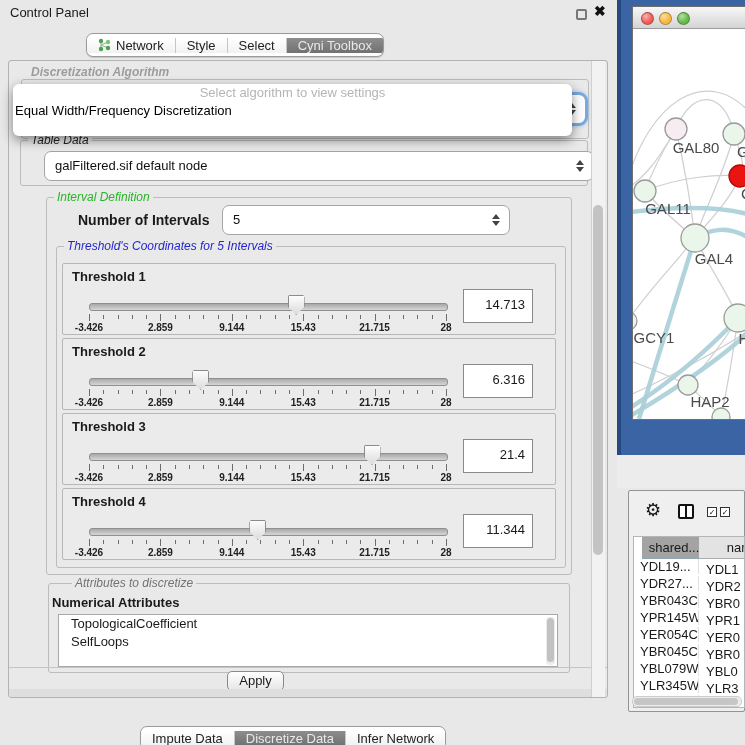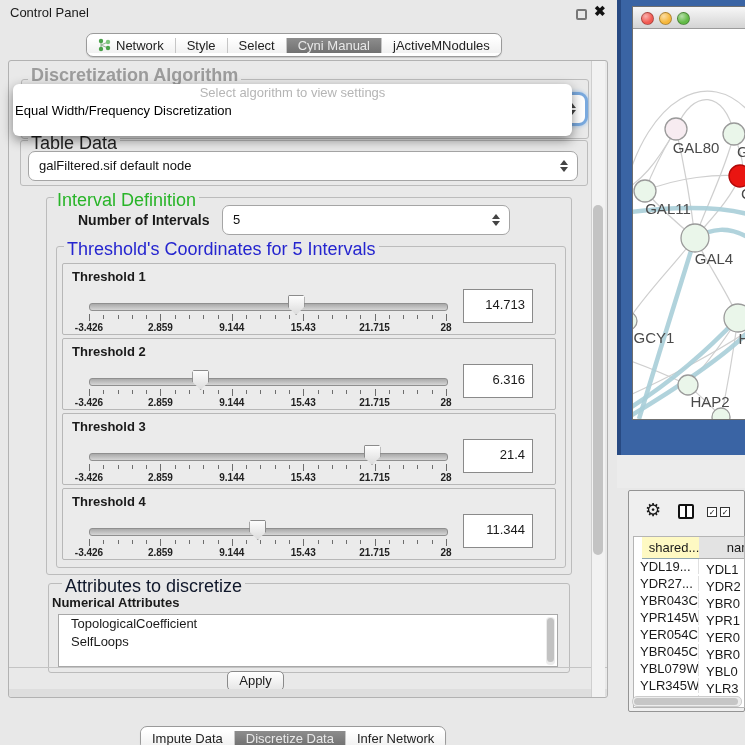--- a/index.html
+++ b/index.html
@@ -18,37 +18,37 @@
        border-left:1px solid #c6c6c6;cursor:default;white-space:nowrap;}
   .seg:first-child{border-left:none;}
   .seg.sel{background:linear-gradient(#8d8d8d,#717171);color:#e9e9e9;}
   #top-tabs{left:86px;top:33px;}
   #bottom-tabs{left:140px;top:726px;}
   
   #content-panel{left:8px;top:60px;width:600px;height:638px;border:1px solid #b2b2b2;border-radius:3px;background:#e9e9e9;}
   #v-scrollbar{left:591px;top:61px;width:14px;height:636px;background:#f2f2f2;border-left:1px solid #cfcfcf;}
   #v-scroll-thumb{left:593px;top:205px;width:10px;height:350px;background:#c3c3c3;border-radius:5px;}
   .group{border:1px solid #bcbcbc;border-radius:3px;}
-  .group-title{font-size:18px;padding:0 3px;background:#e9e9e9;white-space:nowrap;}
+  .group-title{font-size:12px;padding:0 3px;background:#e9e9e9;white-space:nowrap;font-style:italic;}
   .combo{background:#fff;border:1px solid #a5a5a5;border-radius:7px;font-size:13px;color:#111;}
   .combo .val{position:absolute;left:10px;top:0;line-height:28px;}
   .stepper{position:absolute;right:9px;top:50%;transform:translateY(-50%);width:8px;height:12px;}
   .stepper:before{content:"";position:absolute;left:0;top:0;border:4px solid transparent;border-bottom:5px solid #444;border-top:none;}
   .stepper:after{content:"";position:absolute;left:0;bottom:0;border:4px solid transparent;border-top:5px solid #444;border-bottom:none;}
   #algo-group{left:20px;top:78px;width:568px;height:60px;}
   #algo-group-title{left:28px;top:65px;color:#9c9c9c;font-weight:bold;}
   #algo-combo{left:26px;top:92px;width:562px;height:34px;border-radius:9px;border:3px solid #79a9de;box-shadow:0 0 4px #9cc2ea;}
   #algo-popup{left:13px;top:84px;width:559px;height:52px;background:#fff;border-radius:6px;z-index:40;
               box-shadow:0 4px 12px rgba(0,0,0,.45);overflow:hidden;}
   #algo-popup .ph{height:18px;line-height:18px;text-align:center;color:#b5b5b5;font-size:13px;}
   #algo-popup .opt{height:17px;line-height:17px;padding-left:2px;font-size:13px;color:#000;}
   #algo-popup .opt.b{font-weight:bold;}
   #tabledata-group{left:20px;top:140px;width:568px;height:46px;}
   #tabledata-title{left:28px;top:133px;color:#222;}
-  #tabledata-combo{left:28px;top:151px;width:550px;height:30px;}
+  #tabledata-combo{left:44px;top:151px;width:550px;height:30px;}
   #interval-group{left:46px;top:197px;width:526px;height:378px;}
   #interval-title{left:54px;top:190px;color:#28b428;}
   #numint-label{left:78px;top:212px;font-size:14px;font-weight:bold;}
   #numint-combo{left:222px;top:205px;width:288px;height:30px;}
   #thresh-group{left:56px;top:246px;width:510px;height:322px;}
   #thresh-title{left:64px;top:239px;color:#2525cf;}
   
   .tpanel{position:absolute;left:62px;width:494px;height:72px;border:1px solid #b7b7b7;background:#ebebeb;border-radius:2px;}
   .tpanel .tlabel{position:absolute;left:9px;top:5px;font-size:13px;font-weight:bold;}
   .track{position:absolute;left:26px;top:39px;width:357px;height:6px;border-radius:3px;
@@ -56,21 +56,21 @@
   .thumb{position:absolute;top:31px;width:15px;height:18px;background:linear-gradient(#fdfdfd,#dcdcdc);
          border:1px solid #8b8b8b;clip-path:polygon(8% 0,92% 0,100% 12%,100% 58%,50% 100%,0 58%,0 12%);}
   .tick{position:absolute;width:1px;background:#6d6d6d;}
   .tick.minor{top:51px;height:4px;}
   .tick.major{top:50px;height:7px;}
   .ticklab{position:absolute;top:58px;font-size:10px;font-weight:bold;color:#222;transform:translateX(-50%);}
   .vbox{position:absolute;left:400px;top:25px;width:61px;height:32px;background:#fff;border:1px solid #8a8a8a;
         font-size:13px;text-align:right;line-height:30px;padding-right:7px;}
   
   #attr-group{left:48px;top:583px;width:522px;height:90px;}
-  #attr-title{left:62px;top:576px;color:#0f172a;}
+  #attr-title{left:72px;top:576px;color:#737373;}
   #attr-sub{left:52px;top:595px;font-size:13px;font-weight:bold;}
   #attr-list{left:58px;top:614px;width:500px;height:53px;background:#fff;border:1px solid #a8a8a8;overflow:hidden;}
   #attr-list .item{font-size:13px;line-height:17.5px;padding-left:12px;white-space:nowrap;}
   #attr-scroll{position:absolute;right:2px;top:2px;width:9px;height:48px;background:#ececec;border-radius:4px;}
   #attr-scroll .th{position:absolute;left:1px;top:1px;width:7px;height:44px;background:#c2c2c2;border-radius:4px;}
   #content-sep{left:9px;top:667px;width:598px;height:1px;background:#c4c4c4;}
   #apply-btn{left:227px;top:671px;width:57px;height:20px;border:1px solid #8a8a8a;border-radius:5px;
              background:linear-gradient(#ffffff,#e6e6e6);font-size:13px;text-align:center;line-height:18px;}
   #bottom-strip{left:9px;top:689px;width:598px;height:8px;background:#dedede;border-radius:0 0 3px 3px;}
   
@@ -82,21 +82,21 @@
   #net-canvas{left:0;top:22px;width:116px;height:390px;overflow:hidden;}
   
   #tp-header{left:0;top:455px;width:128px;height:33px;background:#ececec;}
   #tp-box{left:11px;top:490px;width:117px;height:222px;background:#efefef;border:1px solid #949494;border-radius:2px;}
   #gear-icon{left:16px;top:8px;font-size:18px;color:#1a1a1a;}
   #cols-icon{left:49px;top:13px;width:16px;height:15px;border:2px solid #111;border-radius:2px;background:#fff;}
   #cols-icon:before{content:"";position:absolute;left:5px;top:0;width:2px;height:11px;background:#111;}
   .cb-icon{position:absolute;top:16px;width:10px;height:10px;border:1.5px solid #333;background:#fff;font-size:8px;line-height:9px;text-align:center;color:#111;}
   #tbl{left:4px;top:45px;width:112px;height:172px;background:#fff;overflow:hidden;border:1px solid #b5b5b5;}
   .hcell{position:absolute;top:0;height:21px;font-size:13px;text-align:center;line-height:21px;border-right:1px solid #8fa6b0;border-bottom:1px solid #8fa6b0;overflow:hidden;}
-  #hcol1{left:8px;width:64px;background:#fef9c3;}
+  #hcol1{left:8px;width:64px;background:#a3a3a3;}
   #hcol2{left:65px;width:88px;background:#e3e3e3;border-color:#adadad;}
   #tbl-rows{position:absolute;left:0;top:22px;width:160px;height:138px;overflow:hidden;}
   .trow{height:17px;font-size:13px;white-space:nowrap;}
   .trow .c1{display:inline-block;width:58px;padding-left:6px;overflow:hidden;border-right:1px solid #e0e0e0;}
   .trow .c2{display:inline-block;padding-left:7px;}
   #h-scroll{left:3px;top:205px;width:110px;height:11px;background:#ededed;border:1px solid #cccccc;border-radius:5px;}
   #h-scroll .th{position:absolute;left:1px;top:1px;width:104px;height:7px;background:#c6c6c6;border-radius:4px;}
   svg text{font-family:"Liberation Sans",sans-serif;}
 </style>
 </head>
@@ -119,24 +119,21 @@
       </svg>
       <span>Network</span>
     </div>
     <div class="seg">
       <span>Style</span>
     </div>
     <div class="seg">
       <span>Select</span>
     </div>
     <div class="seg sel">
-      <span>Cyni Manual</span>
-    </div>
-    <div class="seg">
-      <span>jActiveMNodules</span>
+      <span>Cyni Toolbox</span>
     </div>
   </div>
 
 <div class="abs" id="content-panel">
   <div class="abs group" id="algo-group" style="position:absolute;left:12px;top:18px;width:568px;height:60px;"></div>
 </div>
 
 <div class="abs group-title" id="algo-group-title">Discretization Algorithm</div>
 <div class="abs combo" id="algo-combo">
     <span class="stepper"></span>

